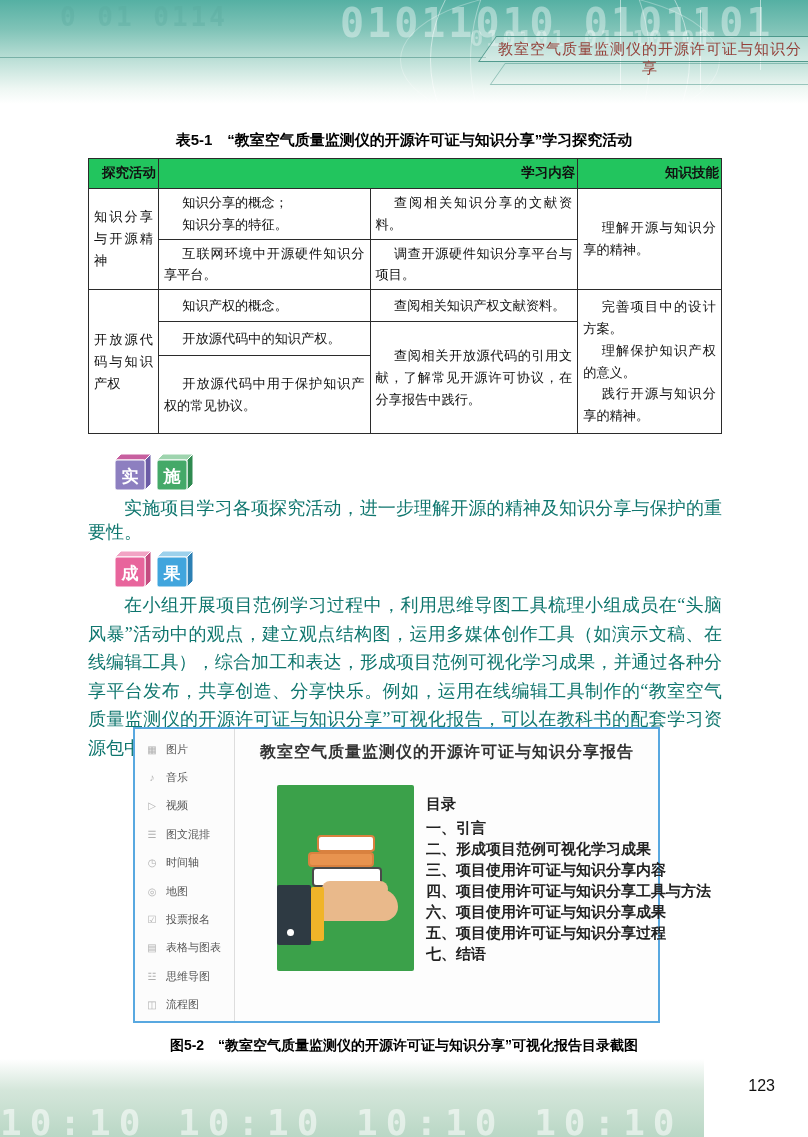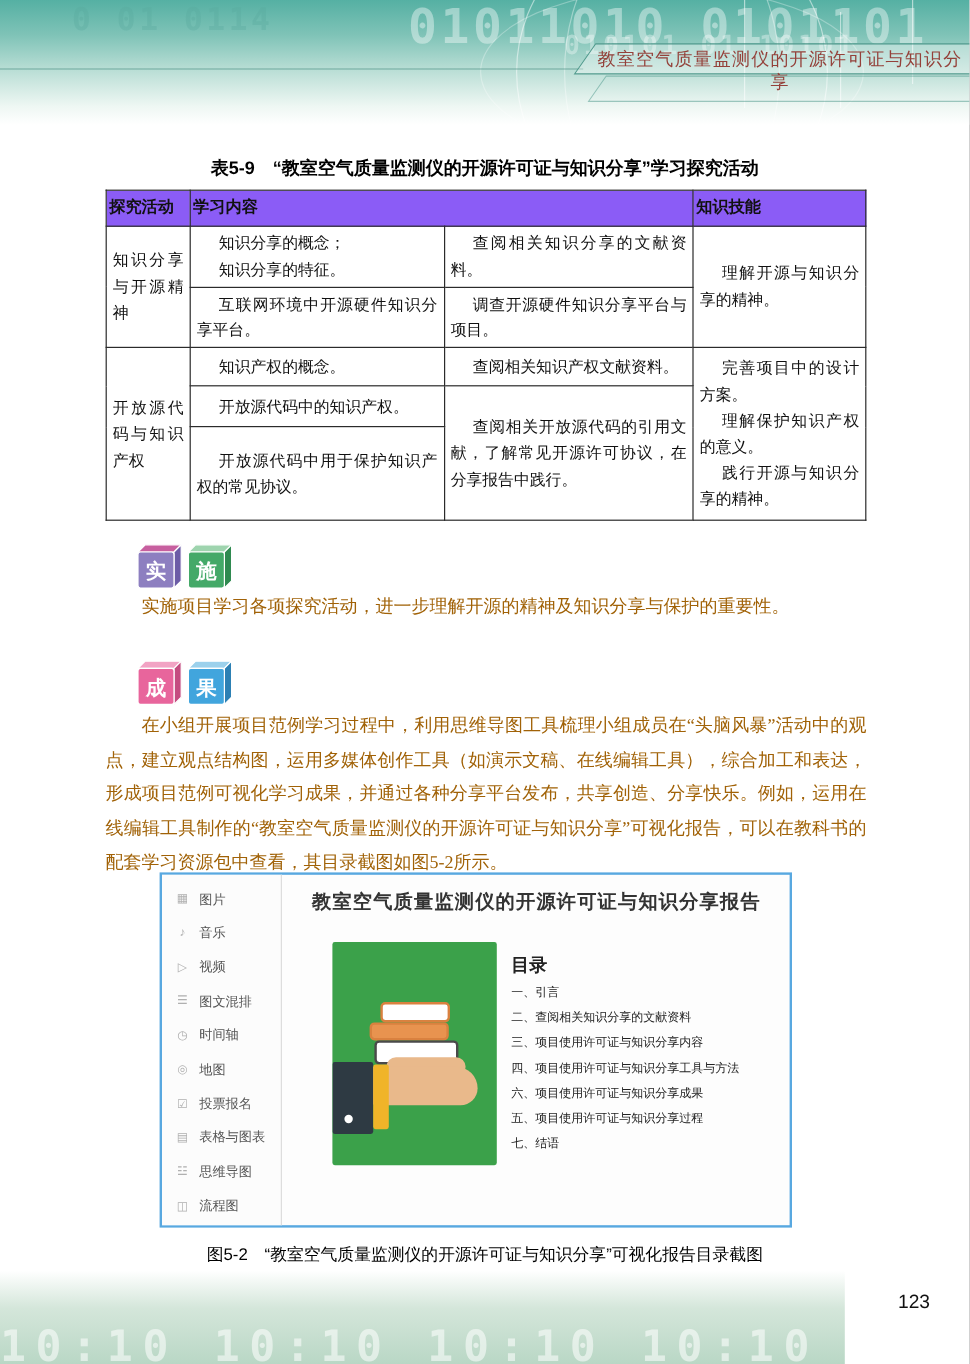--- a/index.html
+++ b/index.html
@@ -27,33 +27,33 @@
     font-size:15px; color:#94413a; letter-spacing:1px; font-family:"Liberation Sans",sans-serif; }
   .banner2 { position:absolute; top:63px; left:505px; width:340px; height:22px;
     border:1px solid rgba(58,140,126,0.45); transform:skewX(-35deg); transform-origin:top left; }
 
   
   .table-title { position:absolute; top:131px; left:0; width:808px; text-align:center;
     font-weight:bold; font-size:15px; color:#000; font-family:"Liberation Sans",sans-serif; }
   table.exp { position:absolute; top:158px; left:88px; width:634px; border-collapse:collapse;
     font-size:13.2px; color:#111; }
   table.exp td { border:1px solid #2b2b2b; padding:3px 5px; vertical-align:middle; line-height:1.65; }
-  table.exp thead td { background:#8b5cf6; text-align:left; font-weight:bold; height:30px;
+  table.exp thead td { background:#22c55e; text-align:right; font-weight:bold; height:30px;
     font-family:"Liberation Sans",sans-serif; font-size:13.5px; padding:2px;margin-left:24px; }
   td.act { text-align:justify; padding:4px 9px; }
   .cell-line { text-indent:1.4em; text-align:justify; }
   tr.r1a td { height:50px; } tr.r1b td { height:46px; }
   tr.r2a td { height:32px; } tr.r2b td { height:34px; } tr.r2c td { height:78px; }
 
   
   .badge { position:absolute; left:113px; display:flex; gap:2px; }
   .badge svg { display:block; }
   .cube-char { font-family:"Liberation Sans",sans-serif; font-weight:bold; font-size:17px; fill:#fff; }
 
-  .para { position:absolute; left:88px; width:634px; font-size:15px; color:#a16207;
+  .para { position:absolute; left:88px; width:634px; font-size:18px; color:#0f766e;
     text-indent:2em; text-align:justify; }
   .p1 { top:496px; }
   .p2 { top:591px; line-height:28.6px; }
 
   
   .figure { position:absolute; top:727px; left:133px; width:527px; height:296px;
     border:2px solid #58a8e0; background:#fdfdfd; }
   .fig-sidebar { position:absolute; left:0; top:0; width:100px; height:100%;
     background:#fcfcfc; border-right:1px solid #ddd; padding-top:6px; }
   .fig-side-item { display:flex; align-items:center; height:28.4px; padding-left:9px;
@@ -70,24 +70,24 @@
   .book-bot { left:35px; top:82px; width:70px; height:20px; background:#fff; border:2px solid #4a4a4a; border-radius:4px; }
   .palm { left:27px; top:104px; width:94px; height:32px; background:#e9b98b; border-radius:10px 20px 16px 12px; }
   .palm2 { left:45px; top:96px; width:66px; height:16px; background:#e9b98b; border-radius:8px; }
   .sleeve { left:0; top:100px; width:34px; height:60px; background:#2e3a43; border-radius:2px; }
   .cuff { left:34px; top:102px; width:13px; height:54px; background:#f0b429; border-radius:2px; }
   .btn-dot { left:10px; top:144px; width:7px; height:7px; background:#fff; border-radius:50%; }
 
   .toc { position:absolute; left:291px; top:66px; width:236px; color:#222;
     font-family:"Liberation Sans",sans-serif; }
   .toc-title { font-size:15px; font-weight:bold; margin-bottom:3px; }
-  .toc-item { font-size:10px; font-weight:normal; line-height:21px; white-space:nowrap; }
+  .toc-item { font-size:15px; font-weight:bold; line-height:21px; white-space:nowrap; }
 
   .caption { position:absolute; top:1037px; left:0; width:808px; text-align:center;
-    font-weight:normal; font-size:14px; color:#000; font-family:"Liberation Sans",sans-serif; }
+    font-weight:bold; font-size:14px; color:#000; font-family:"Liberation Sans",sans-serif; }
 
   
   .footer { position:absolute; bottom:0; left:0; width:704px; height:78px;
     background:linear-gradient(180deg,rgba(205,228,215,0) 0%,#d4e6da 40%,#b9d7c5 100%); overflow:hidden; }
   .footer-digits { position:absolute; bottom:-6px; left:0; width:100%;
     font-family:"DejaVu Sans Mono",monospace; font-size:36px; font-weight:bold;
     color:rgba(255,255,255,0.55); letter-spacing:8px; white-space:nowrap; }
   .page-num { position:absolute; right:33px; bottom:42px; font-size:16px; color:#111;
     font-family:"Liberation Sans",sans-serif; }
 </style>
@@ -105,21 +105,21 @@
     <div class="globe g3"></div>
     <div class="circuit-v" style="left:620px;top:0;height:90px;"></div>
     <div class="circuit-v" style="left:700px;top:10px;height:80px;"></div>
     <div class="circuit-v" style="left:760px;top:0;height:70px;"></div>
     <div class="header-line"></div>
     <div class="banner"></div>
     <div class="banner2"></div>
     <div class="banner-txt">教室空气质量监测仪的开源许可证与知识分享</div>
   </div>
 
-  <div class="table-title">表5-9　“教室空气质量监测仪的开源许可证与知识分享”学习探究活动</div>
+  <div class="table-title">表5-1　“教室空气质量监测仪的开源许可证与知识分享”学习探究活动</div>
 
   <table class="exp">
     <colgroup>
         <col style="width:70px">
         <col style="width:212px">
         <col style="width:208px">
         <col style="width:144px">
       </colgroup>
     <thead>
       <tr>
@@ -265,21 +265,21 @@
       <div class="palm2"></div>
       <div class="palm"></div>
       <div class="sleeve"></div>
       <div class="cuff"></div>
       <div class="btn-dot"></div>
     </div>
 
     <div class="toc">
       <div class="toc-title">目录</div>
       <div class="toc-item">一、引言</div>
-      <div class="toc-item">二、查阅相关知识分享的文献资料</div>
+      <div class="toc-item">二、形成项目范例可视化学习成果</div>
       <div class="toc-item">三、项目使用许可证与知识分享内容</div>
       <div class="toc-item">四、项目使用许可证与知识分享工具与方法</div>
       <div class="toc-item">六、项目使用许可证与知识分享成果</div>
       <div class="toc-item">五、项目使用许可证与知识分享过程</div>
       <div class="toc-item">七、结语</div>
     </div>
   </div>
 
   <div class="caption">图5-2　“教室空气质量监测仪的开源许可证与知识分享”可视化报告目录截图</div>
 

